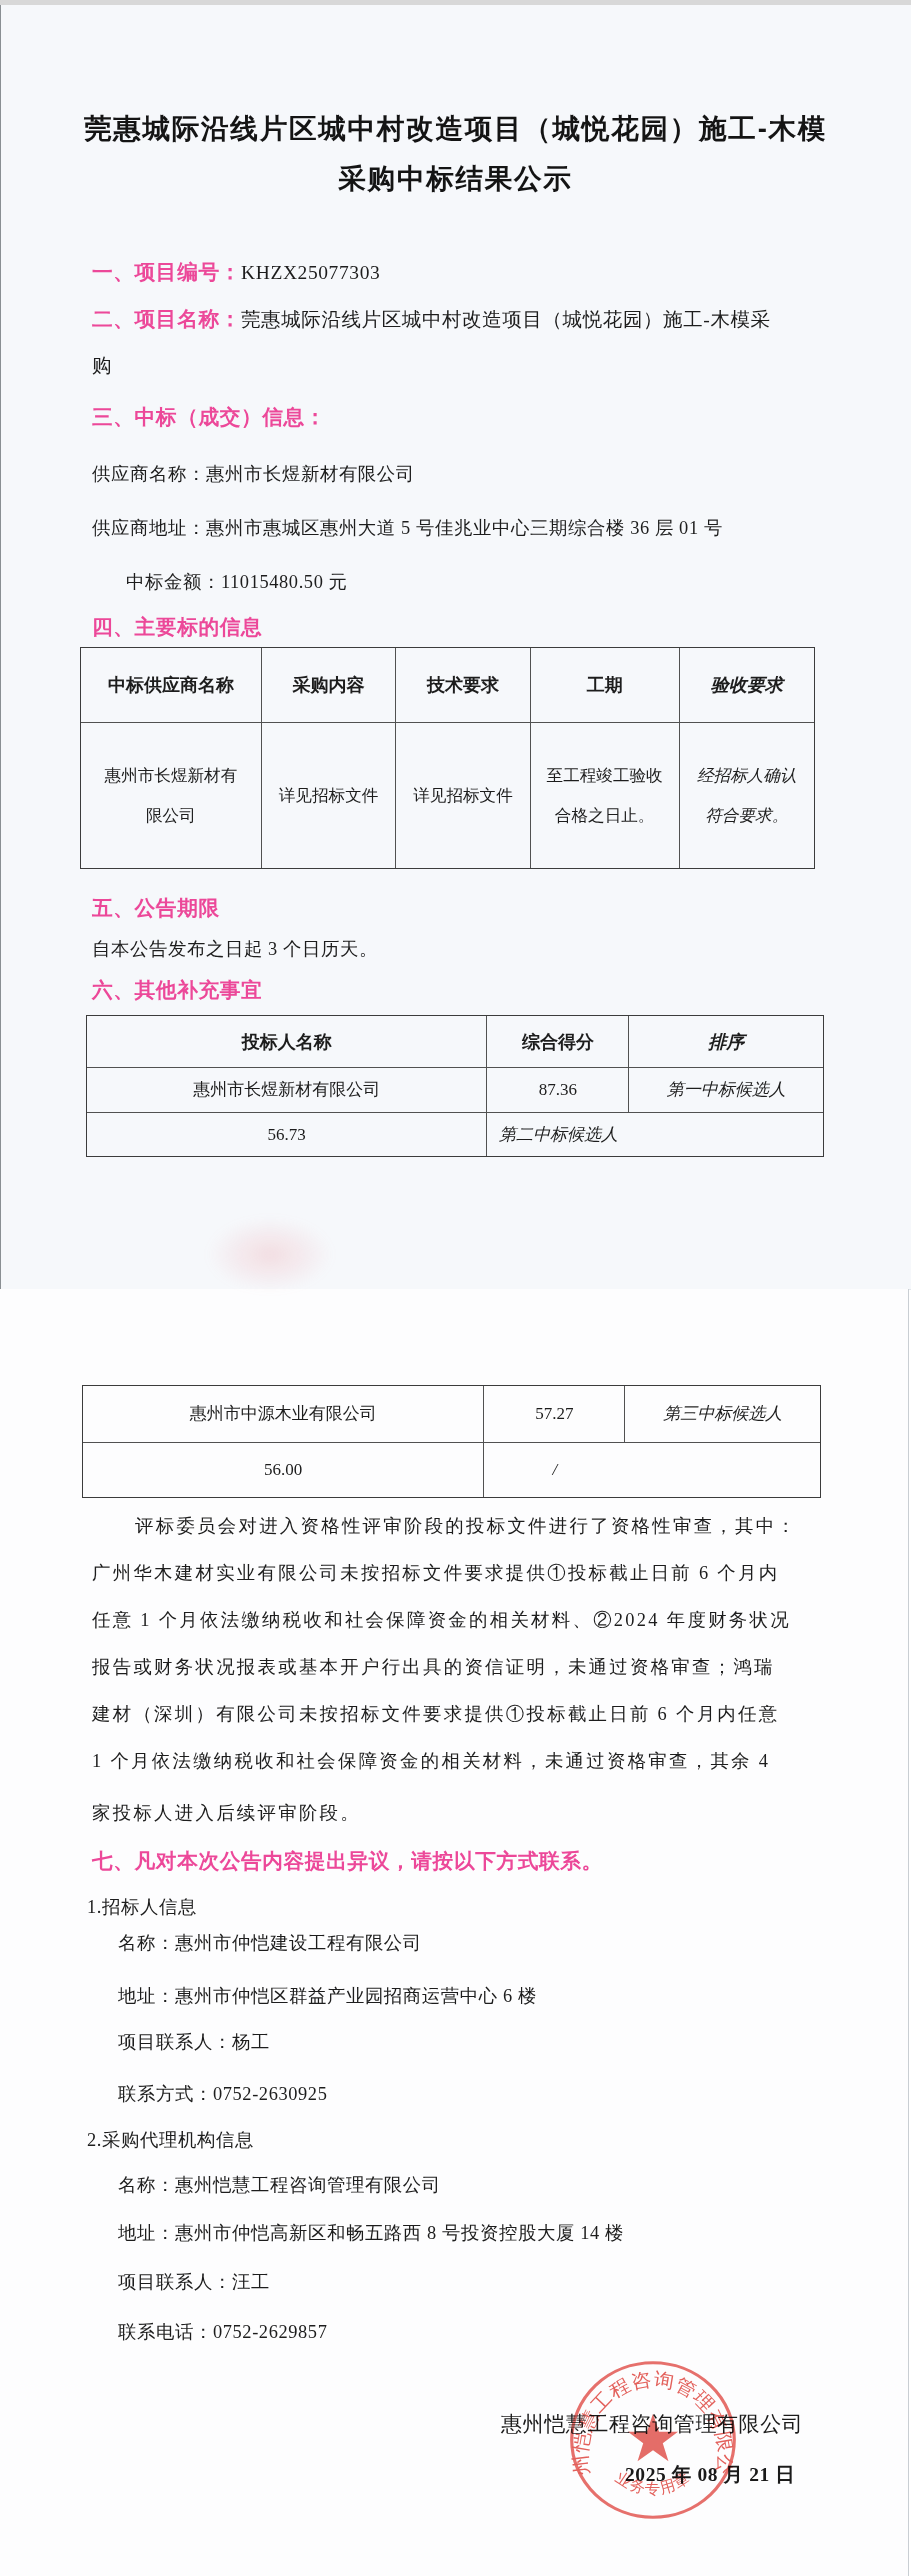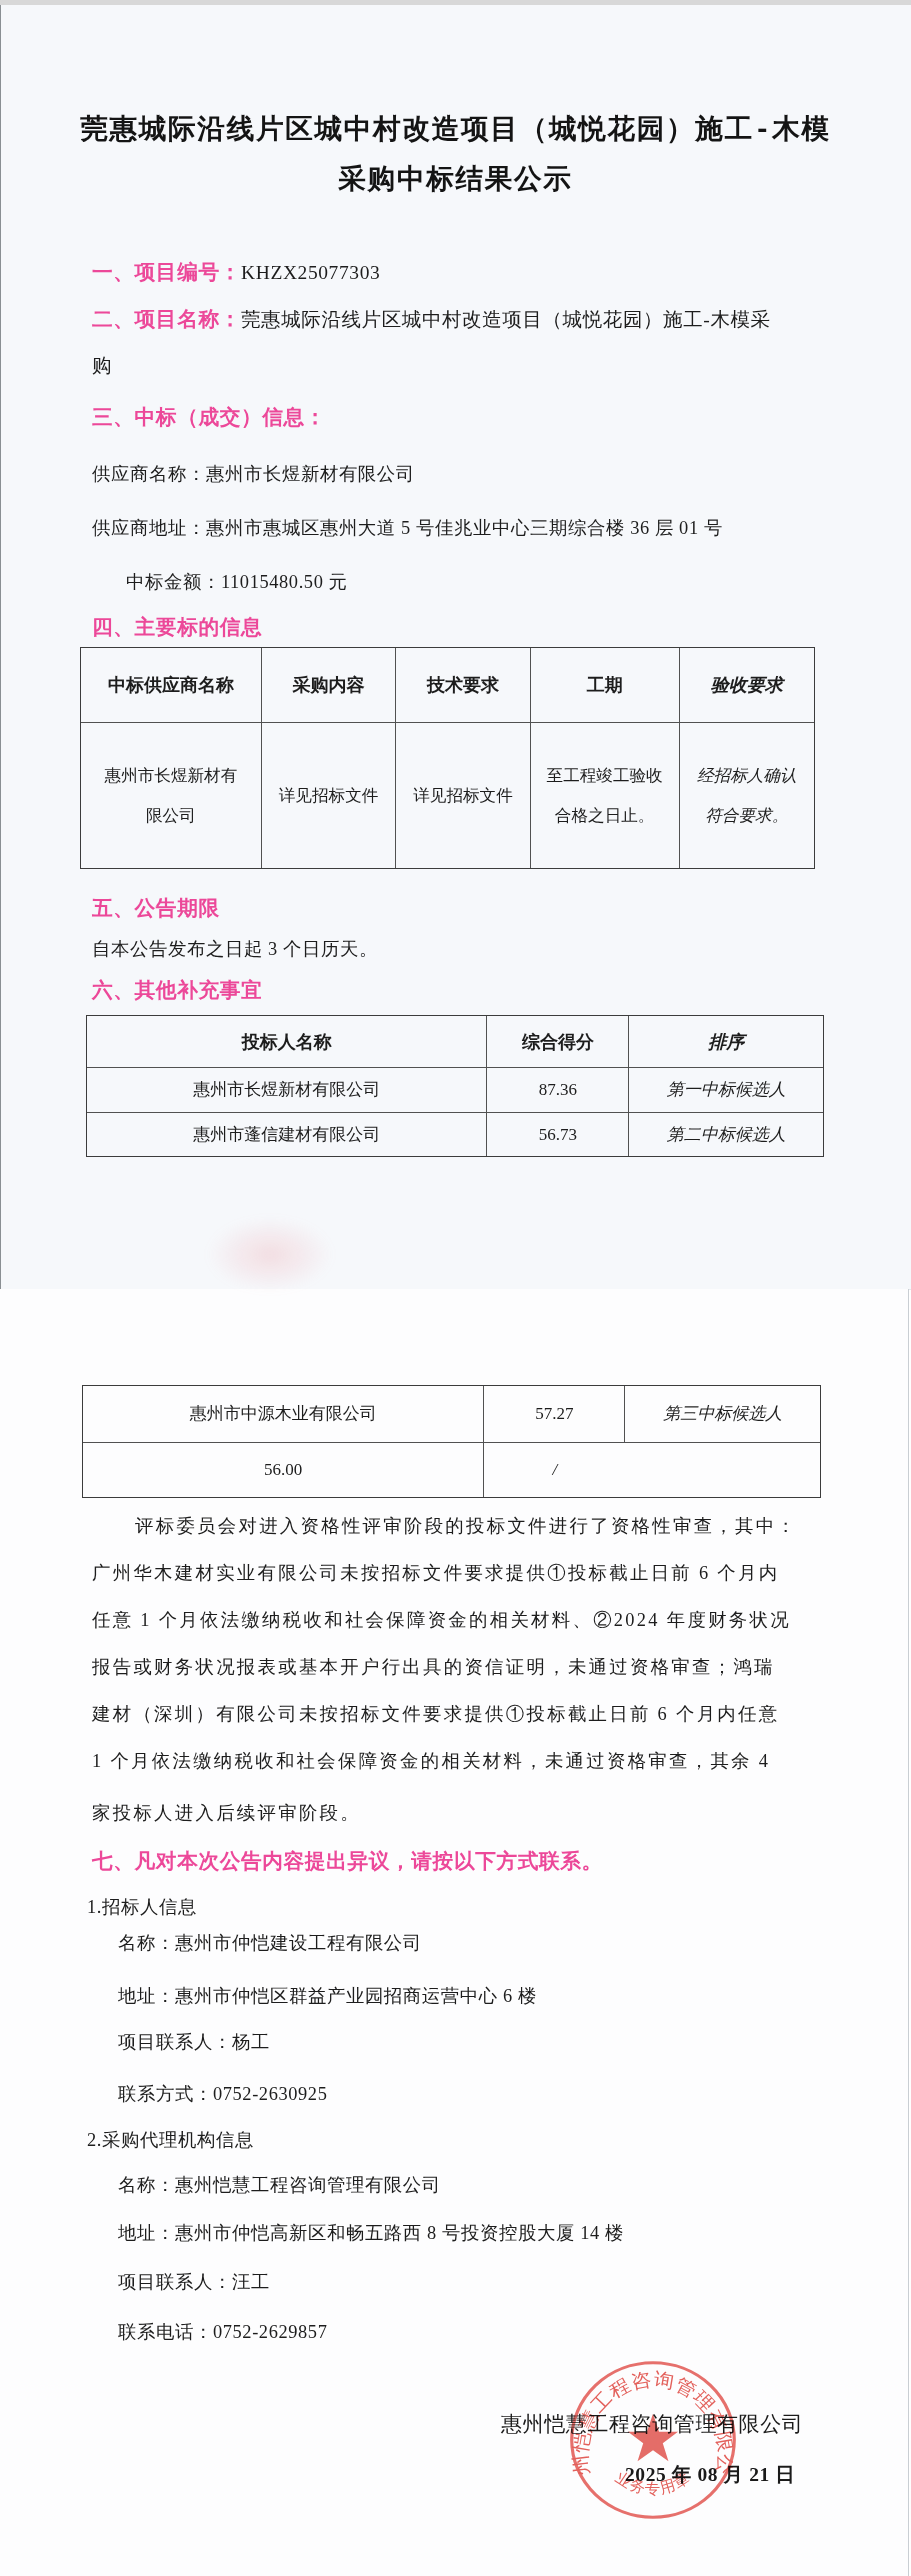--- a/index.html
+++ b/index.html
@@ -8,21 +8,21 @@
   .abs{position:absolute;white-space:nowrap;}
   
   #top-strip{position:absolute;left:0;top:0;width:911px;height:4.6px;background:#d8d8d8;}
   #page-1{position:absolute;left:0;top:4.6px;width:911px;height:1285px;background:#f6f8fb;
           border-left:1.7px solid #8a8f93;border-bottom:0.6px solid #e2e7ed;box-sizing:border-box;}
   #page-2{position:absolute;left:0;top:1289px;width:909px;height:1287px;background:#fdfdfe;
           border-right:1.1px solid #c9ced3;box-sizing:border-box;}
   .smudge{position:absolute;border-radius:50%;filter:blur(4px);
           background:radial-gradient(closest-side,rgba(233,128,140,.22),rgba(233,128,140,0));}
   
-  .title{left:0;right:0;text-align:center;font-family:Liberation Mono, monospace;
+  .title{left:0;right:0;text-align:center;font-family:Liberation Sans, sans-serif;
          font-weight:700;font-size:27.6px;letter-spacing:1.7px;color:#141414;}
   .heading{font-family:"Liberation Sans","DejaVu Sans",sans-serif;font-weight:700;
            font-size:20.7px;color:#ec4899;letter-spacing:0.6px;}
   .body-line{font-size:18.4px;letter-spacing:0.6px;}
   .big-line{font-size:19.5px;letter-spacing:0.6px;}
   .para-line{font-size:18.4px;letter-spacing:2.3px;}
   .contact-line{font-size:18.4px;letter-spacing:0.6px;}
   
   .tbl{position:absolute;display:grid;border:1.4px solid #3c3c3c;box-sizing:border-box;}
   .tbl > div{border-right:0.9px solid #515151;border-bottom:0.9px solid #515151;
@@ -94,21 +94,20 @@
   <div class="abs body-line" style="left:92px;top:936px;">自本公告发布之日起 3 个日历天。</div>
   <div class="abs heading" style="left:92px;top:976px;">六、其他补充事宜</div>
 
   <div id="score-table-p1" class="tbl">
     <div class="th">投标人名称</div>
     <div class="th">综合得分</div>
     <div class="th last-c">排序</div>
     <div class="td2">惠州市长煜新材有限公司</div>
     <div class="td2">87.36</div>
     <div class="td2 last-c">第一中标候选人</div>
-    <div class="td2 last-r">惠州市蓬信建材有限公司</div>
     <div class="td2 last-r">56.73</div>
     <div class="td2 last-r last-c">第二中标候选人</div>
   </div>
 
   <div id="score-table-p2" class="tbl">
     <div class="td2">惠州市中源木业有限公司</div>
     <div class="td2">57.27</div>
     <div class="td2 last-c">第三中标候选人</div>
     <div class="td2 last-r">56.00</div>
     <div class="td2 last-r last-c">/</div>

